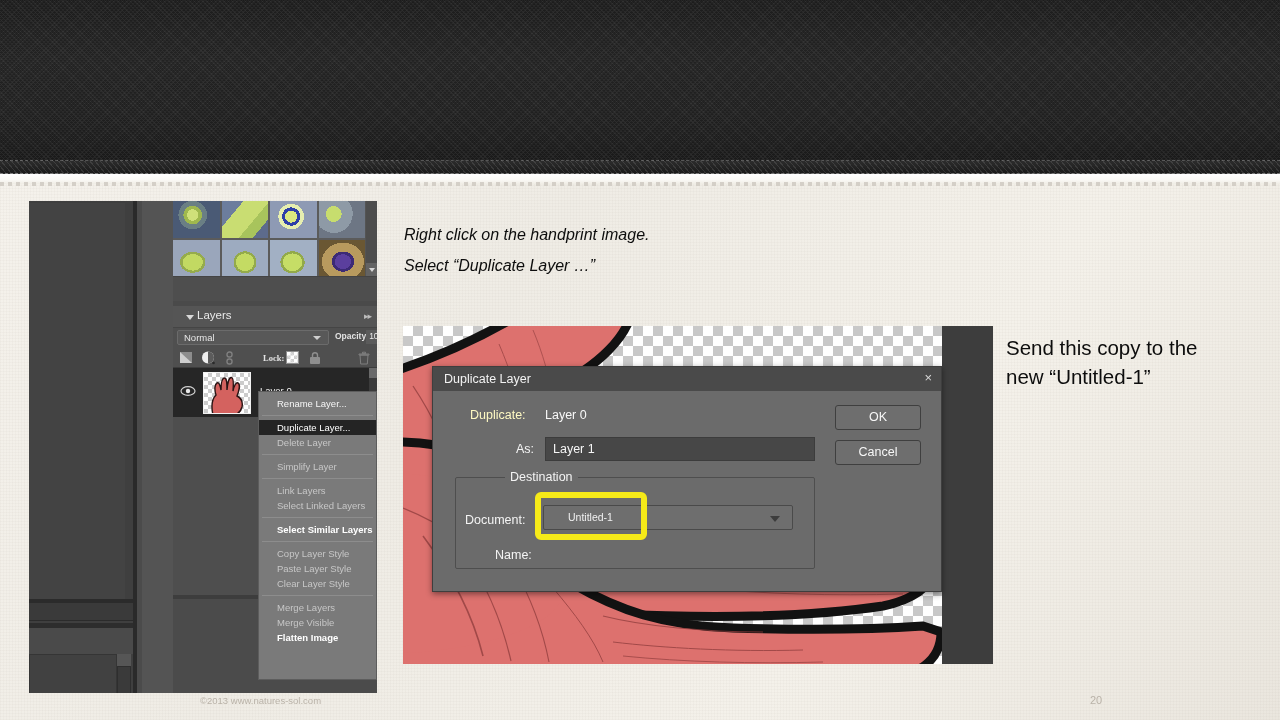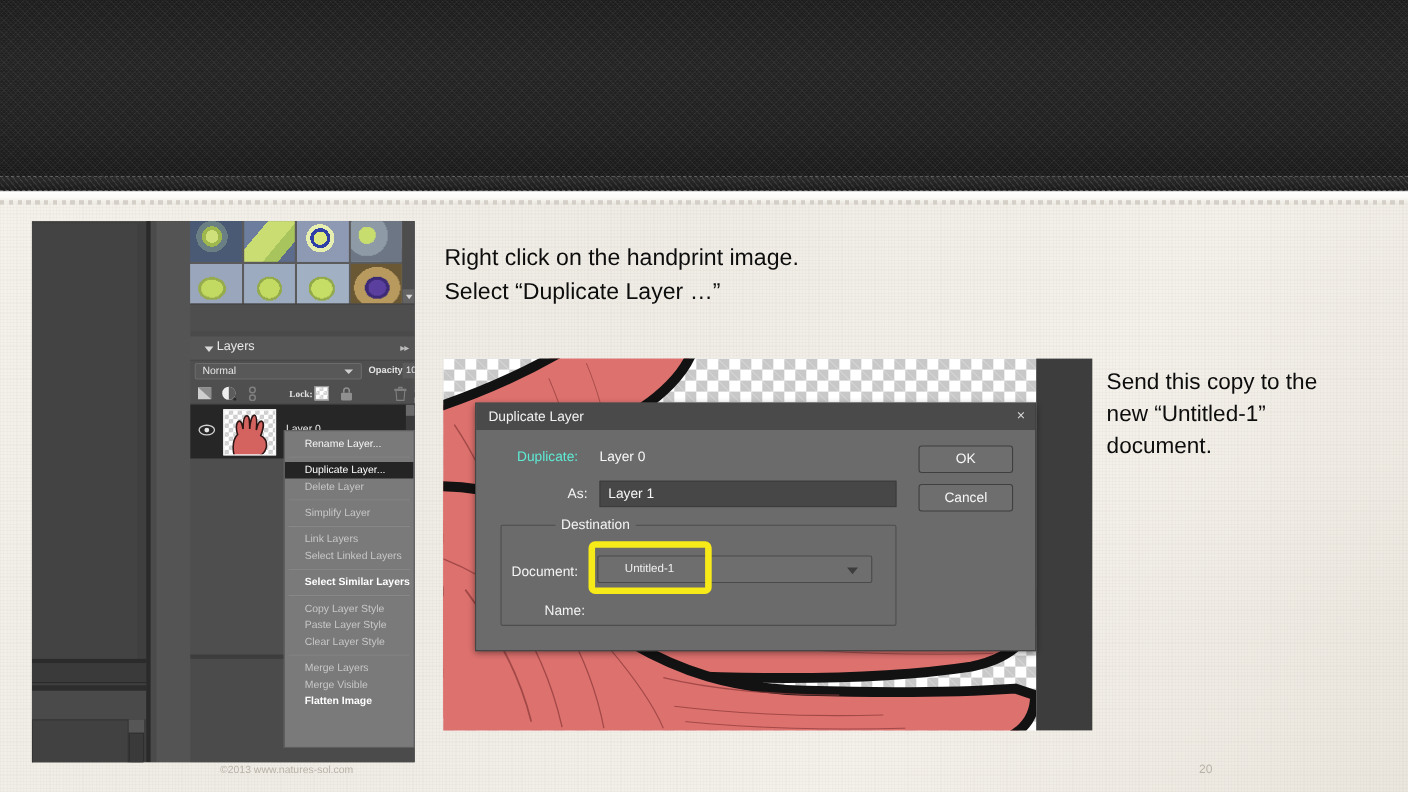--- a/index.html
+++ b/index.html
@@ -148,21 +148,21 @@
   .cm-item { height:15px; line-height:15px; padding-left:18px; color:#c7c7c7; white-space:nowrap;}
   .cm-item.enabled { color:#f6f6f6; }
   .cm-item.bold { color:#ffffff; font-weight:bold; }
   .cm-item.sel { background:#242424; color:#ffffff; font-weight:normal;}
   .cm-sep { height:1px; margin:4px 3px 4px 3px; background:#606060; border-bottom:1px solid #8d8d8d;}
   .cm-pad { height:4px; }
 
   
   #instr1 {
     position:absolute; left:404px; top:219px; width:420px;
-    font-size:21px; color:#0d0d0d; line-height:31px;
+    font-size:16px; color:#0d0d0d; line-height:31px;font-style:italic;
   }
   #instr2 {
     position:absolute; left:1006px; top:333px; width:262px;
     font-size:20.5px; color:#0d0d0d; line-height:29px;
   }
 
   
   #canvas-area { position:absolute; left:403px; top:326px; width:590px; height:338px; }
   #checker {
     position:absolute; left:0; top:0; width:539px; height:338px;
@@ -178,21 +178,21 @@
   #dlg {
     position:absolute; left:432px; top:366px; width:510px; height:226px;
     background:#6b6b6b; border:1px solid #3e3e3e;
     box-shadow:0 2px 6px rgba(0,0,0,.45);
   }
   #dlg-title-bar { position:absolute; left:0; top:0; width:508px; height:24px; background:#4a4a4a;text-align:right;}
   #dlg-title { position:absolute; left:11px; top:5px; font-size:12.5px; color:#f2f2f2;}
   #dlg-close { position:absolute; right:9px; top:3px; font-size:13px; color:#d8d8d8; cursor:pointer;}
   #dlg-body { position:absolute; left:0; top:24px; width:508px; height:200px; background:#6b6b6b;}
 
-  #lbl-duplicate { position:absolute; left:37px; top:17px; font-size:12.5px; color:#5eead4;}
+  #lbl-duplicate { position:absolute; left:37px; top:17px; font-size:12.5px; color:#fef9c3;}
   #val-duplicate { position:absolute; left:112px; top:17px; font-size:12.5px; color:#f8f8f8;}
   #lbl-as { position:absolute; left:83px; top:51px; font-size:12.5px; color:#f4f4f4;}
   #inp-as {
     position:absolute; left:112px; top:46px; width:270px; height:24px;
     background:#474747; border:1px solid #3c3c3c; color:#f6f6f6;
     font-size:12.5px; padding-left:7px; line-height:22px;
   }
   #btn-ok {
     position:absolute; left:402px; top:14px; width:86px; height:25px;
     background:#6e6e6e; border:1px solid #3f3f3f; border-radius:3px;
@@ -372,21 +372,20 @@
 </div>
 
 <div id="instr1">
   <div>Right click on the handprint image.</div>
   <div>Select “Duplicate Layer …”</div>
 </div>
 
 <div id="instr2">
   <div>Send this copy to the</div>
   <div>new “Untitled-1”</div>
-  <div>document.</div>
 </div>
 
 <div id="canvas-area">
   <div id="checker"></div>
   <svg id="hand-svg" viewBox="0 0 539 338">
     <defs>
       <clipPath id="clipCanvas">
           <rect x="0" y="0" width="539" height="338"></rect>
         </clipPath>
       <pattern id="creases" width="90" height="70" patternUnits="userSpaceOnUse">

